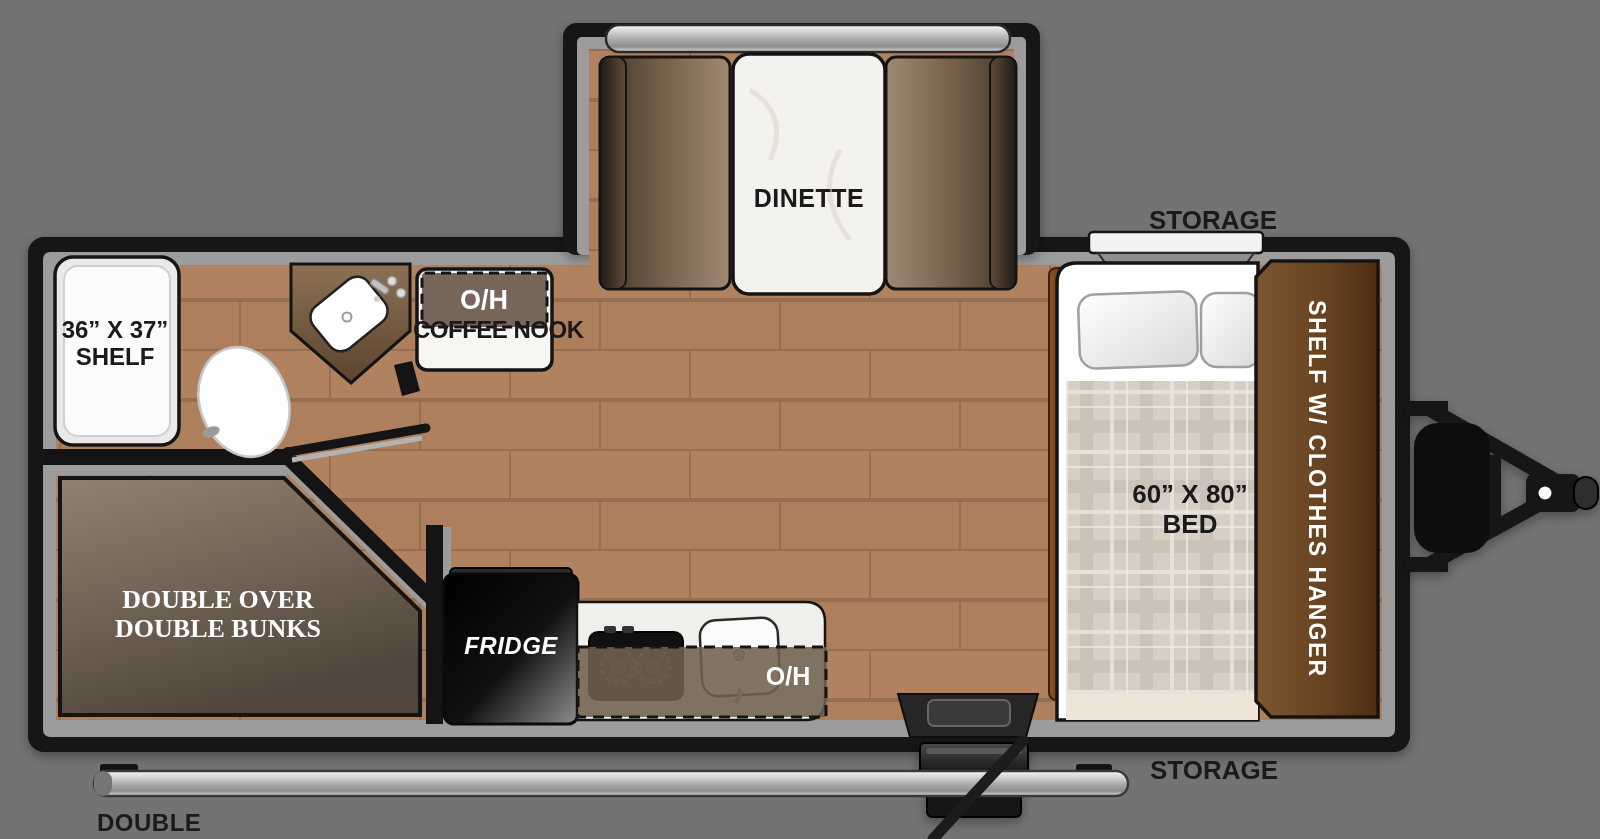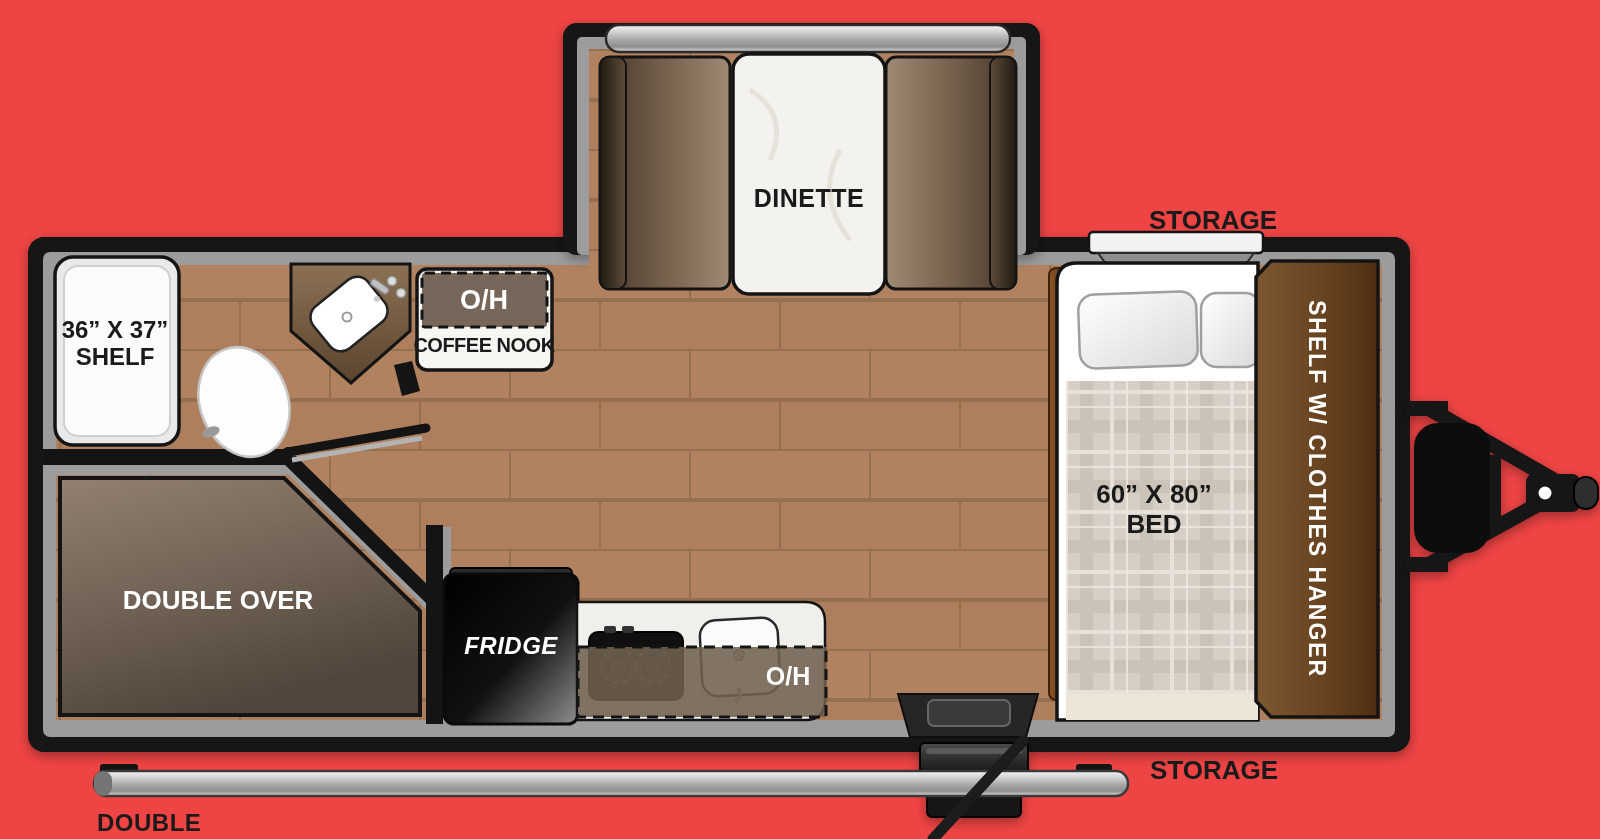--- a/index.html
+++ b/index.html
@@ -1,31 +1,31 @@
 <!DOCTYPE html>
 <html><head>
 <meta charset="utf-8">
 <style>
   html,body{margin:0;padding:0;background:#fff;}
-  #stage{position:relative;width:1600px;height:839px;background:#ef4444;overflow:hidden;
+  #stage{position:relative;width:1600px;height:839px;background:#737373;overflow:hidden;
          font-family:"Liberation Sans", sans-serif;}
   #plan-svg{position:absolute;left:0;top:0;z-index:1;}
   .lbl{position:absolute;z-index:2;font-weight:bold;color:#1a1a1a;text-align:center;
        white-space:pre-line;pointer-events:none;}
   .lbl.white{color:#ffffff;}
   .l-dinette{left:733px;top:184px;width:152px;font-size:25px;letter-spacing:.5px;}
   .l-storage-top{left:1137px;top:205px;width:152px;font-size:26px;}
   .l-storage-bottom{left:1138px;top:755px;width:152px;font-size:26px;}
   .l-shower{left:45px;top:317px;width:140px;font-size:24px;line-height:1.12;}
   .l-oh-nook{left:419px;top:285px;width:130px;font-size:27px;}
-  .l-coffee{left:413px;top:334px;width:142px;font-size:20px;letter-spacing:-.5px;white-space:nowrap;}
+  .l-coffee{left:413px;top:316px;width:142px;font-size:24px;letter-spacing:-.5px;white-space:nowrap;}
   .l-oh-kitchen{left:748px;top:662px;width:80px;font-size:25px;}
   .l-fridge{left:444px;top:632px;width:134px;font-size:24px;letter-spacing:.5px;font-style:italic;}
-  .l-bunks{left:63px;top:586px;width:310px;font-size:26px;line-height:1.1;}
-  .l-bed{left:1066px;top:480px;width:176px;font-size:26px;line-height:1.15;}
+  .l-bunks{left:63px;top:586px;width:310px;font-size:26px;line-height:1.1;font-family:Liberation Serif, serif;}
+  .l-bed{left:1066px;top:480px;width:176px;font-size:26px;line-height:1.15;padding-left:36px;}
   .l-awning{left:97px;top:809px;width:104px;font-size:24px;letter-spacing:.5px;}
   .l-shelf{left:1292px;top:262px;width:48px;height:454px;font-size:23px;letter-spacing:2px;
            writing-mode:vertical-rl;display:flex;align-items:center;justify-content:center;}
 </style>
 </head>
 <body>
 
 <div id="stage">
 
 <svg id="plan-svg" width="1600" height="839" viewBox="0 0 1600 839">
@@ -231,18 +231,18 @@
 </svg>
 
 <div class="lbl l-dinette">DINETTE</div>
 <div class="lbl l-storage-top">STORAGE</div>
 <div class="lbl l-storage-bottom">STORAGE</div>
 <div class="lbl l-shower"><span>36” X 37”</span><br><span>SHELF</span></div>
 <div class="lbl white l-oh-nook">O/H</div>
 <div class="lbl l-coffee">COFFEE NOOK</div>
 <div class="lbl white l-oh-kitchen">O/H</div>
 <div class="lbl white l-fridge">FRIDGE</div>
-<div class="lbl white l-bunks"><span>DOUBLE OVER</span><br></div>
+<div class="lbl white l-bunks"><span>DOUBLE OVER</span><br><span>DOUBLE BUNKS</span></div>
 <div class="lbl l-bed"><span>60” X 80”</span><br><span>BED</span></div>
 <div class="lbl white l-shelf">SHELF W/ CLOTHES HANGER</div>
 <div class="lbl l-awning">DOUBLE</div>
 
 </div>
 
 </body></html>

